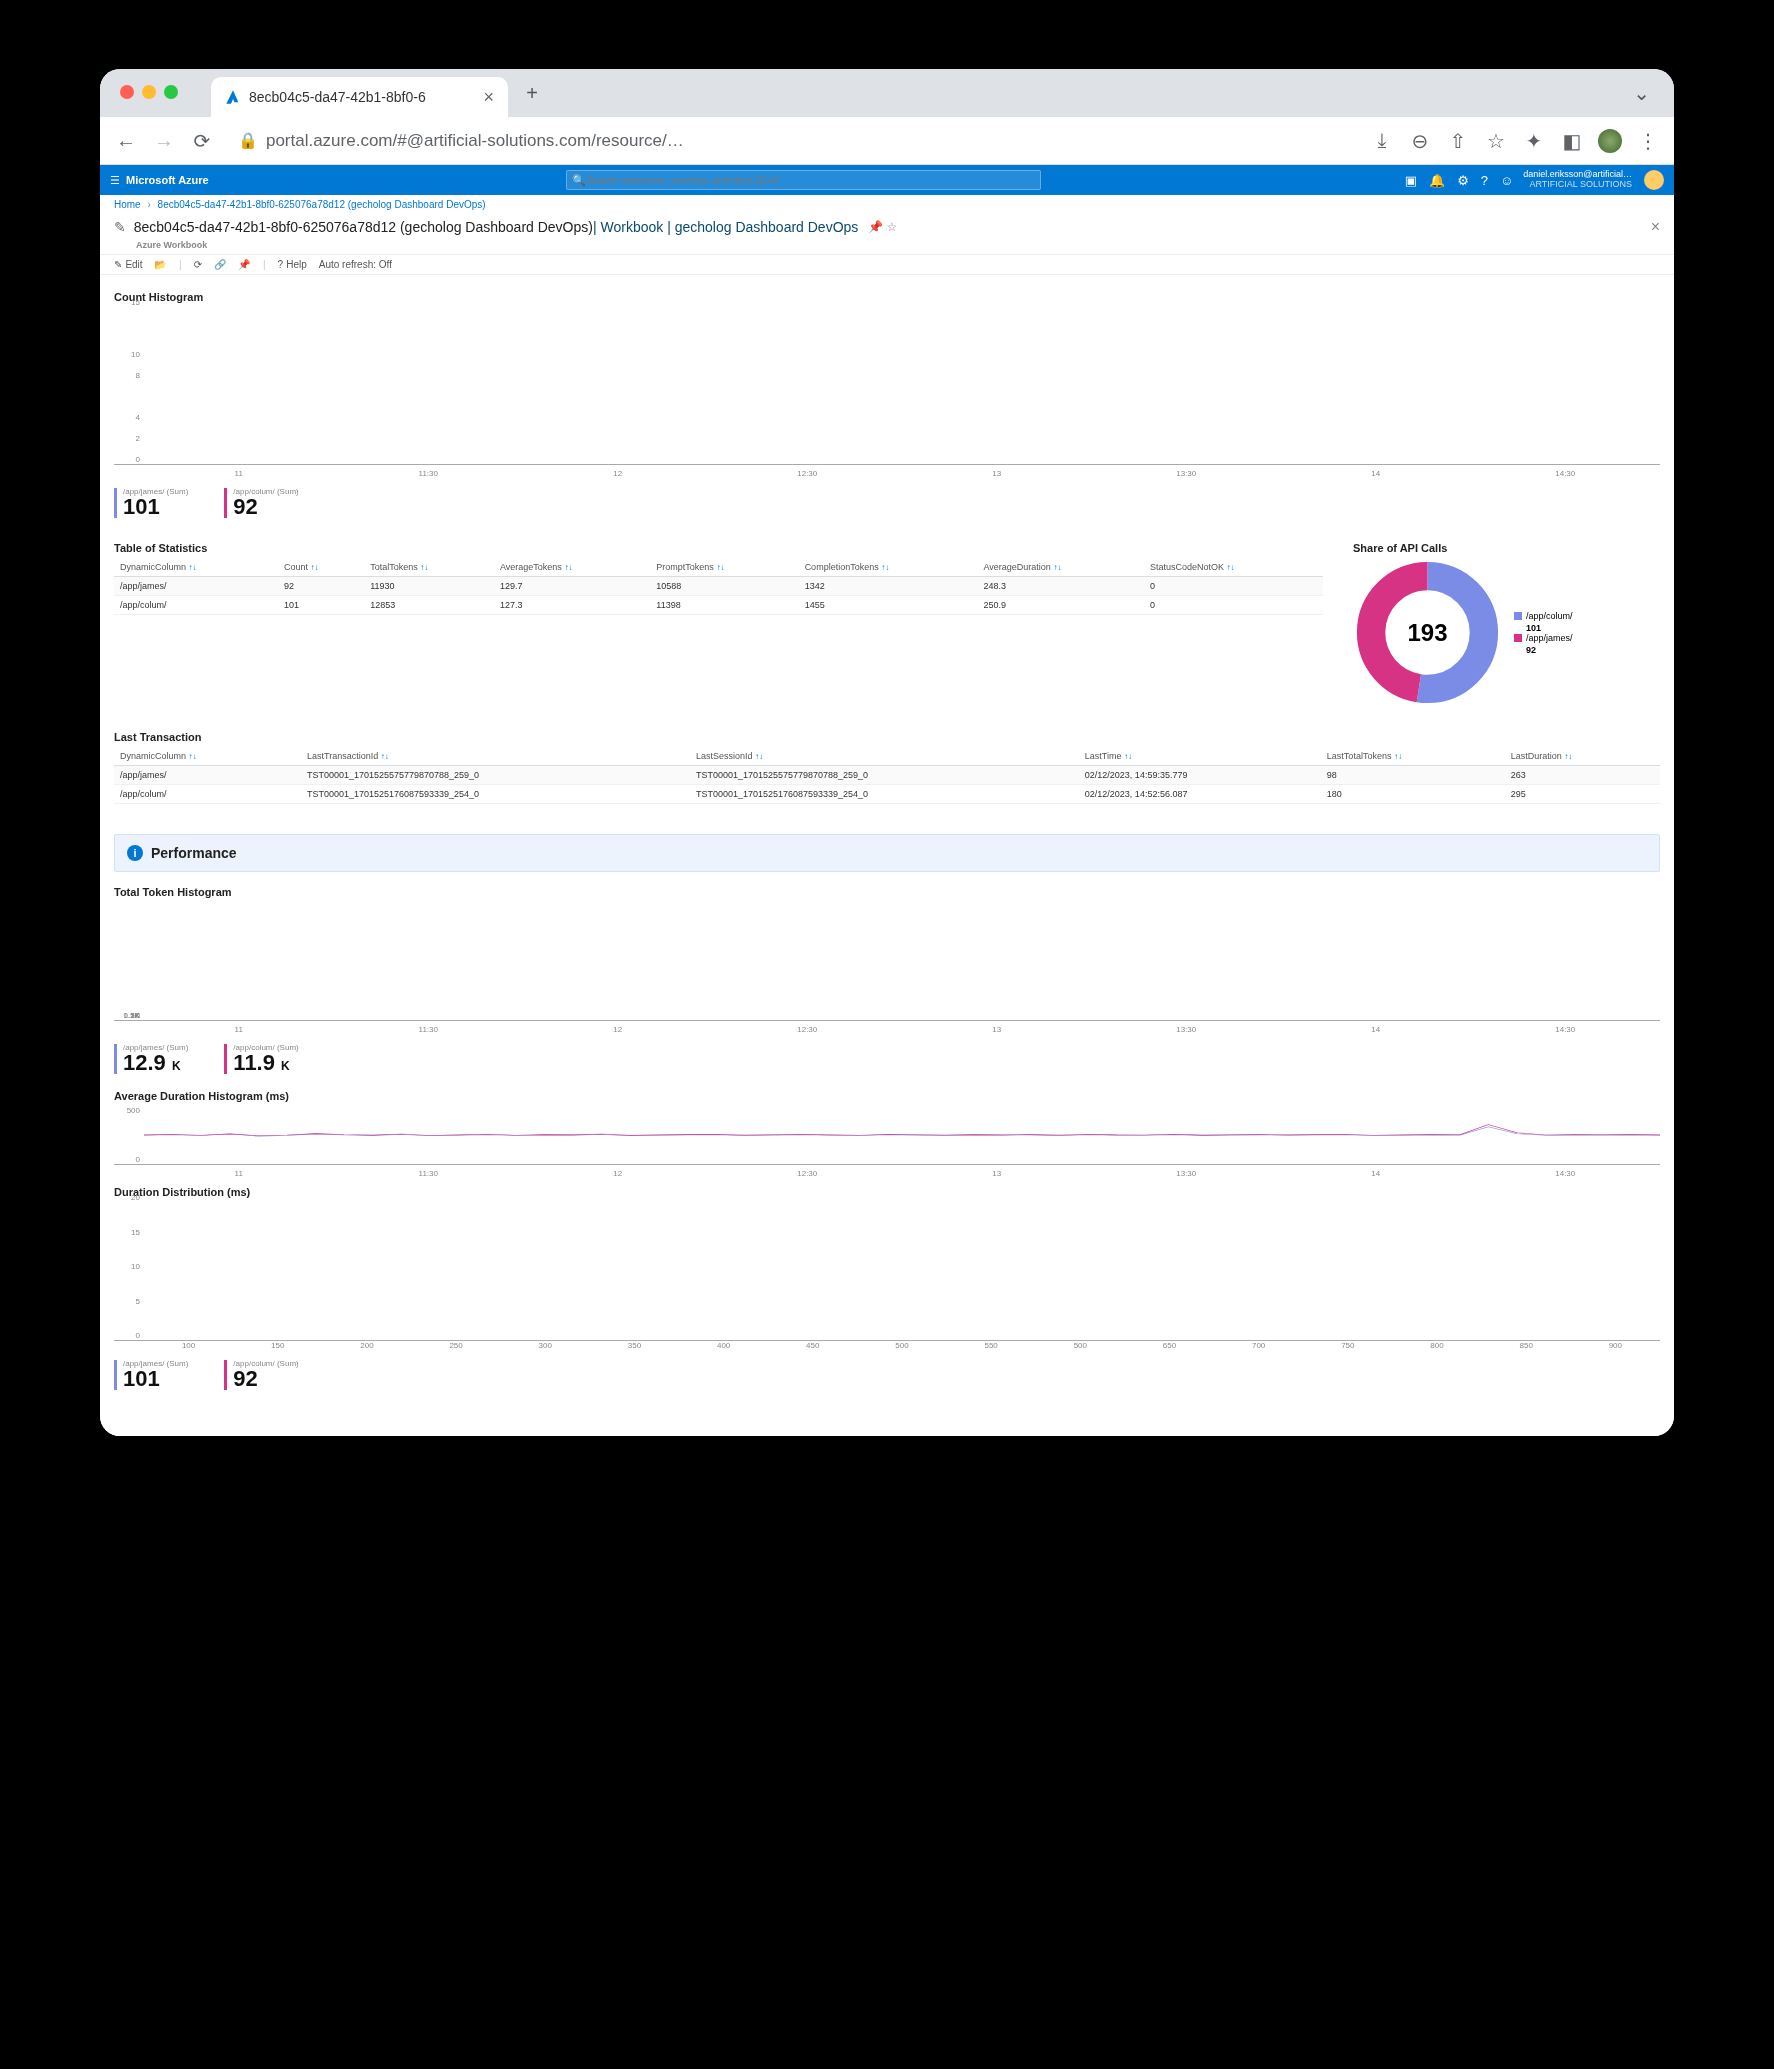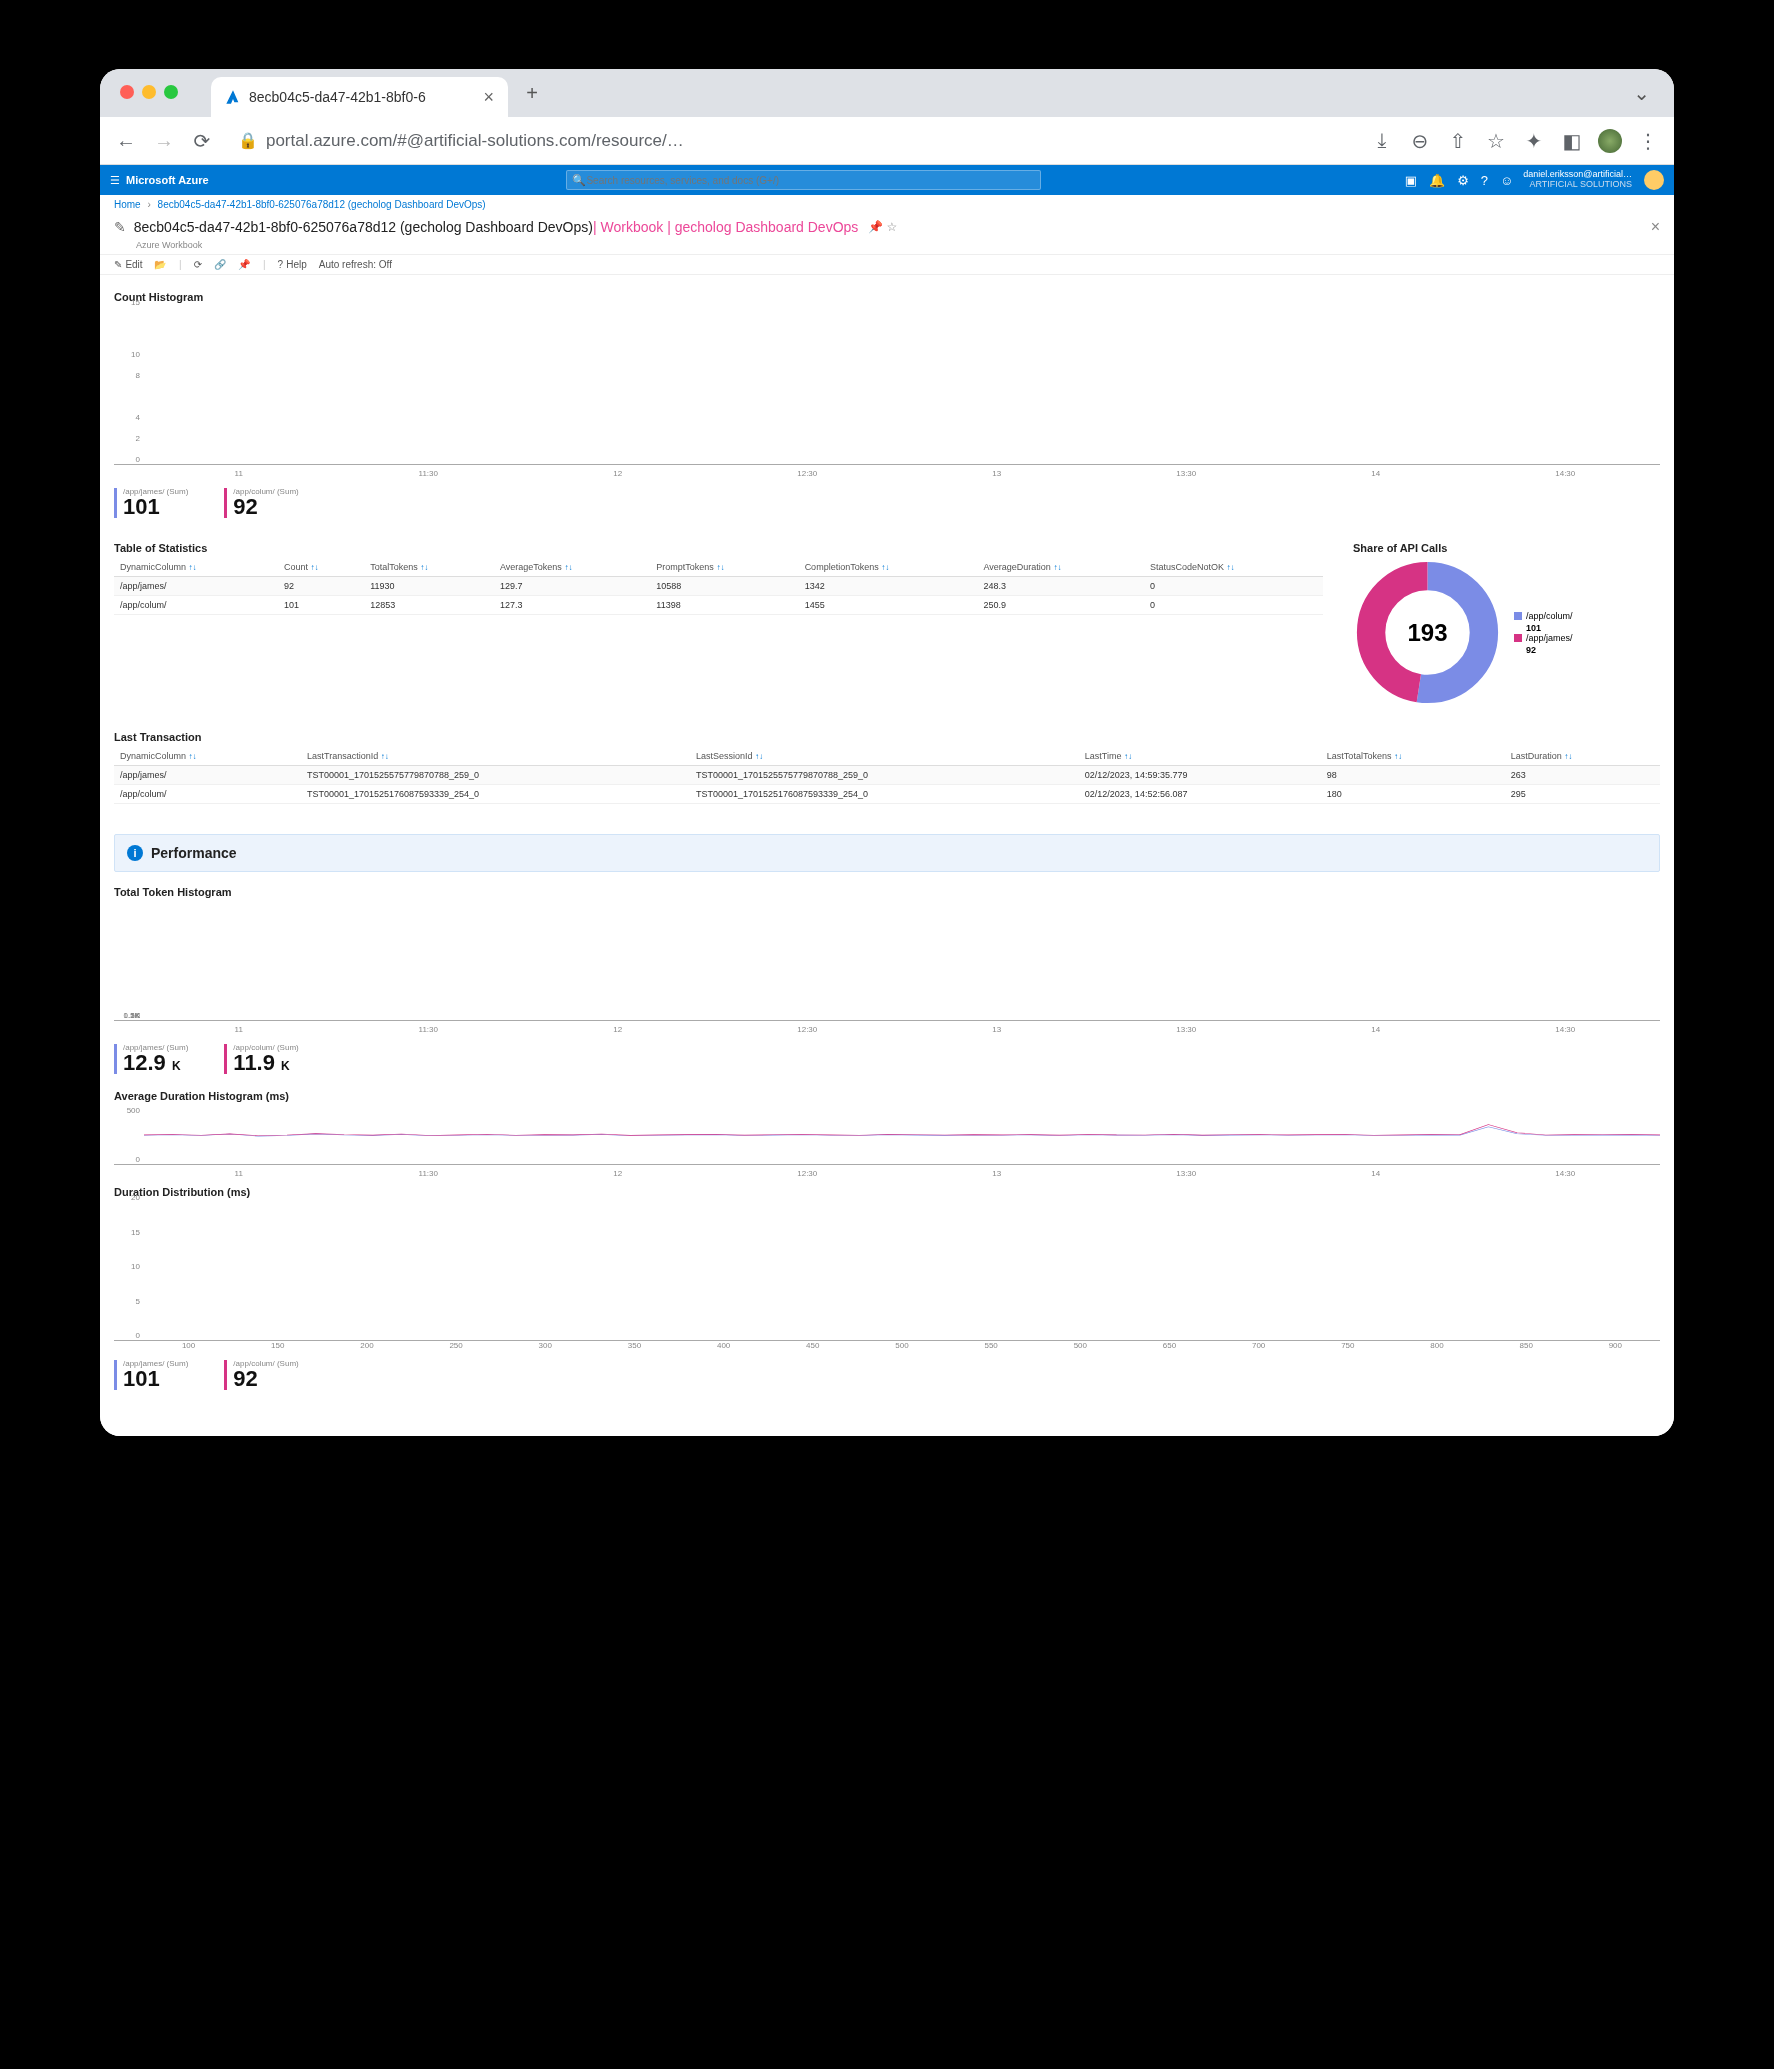--- a/index.html
+++ b/index.html
@@ -37,24 +37,24 @@
   .az-avatar{width:20px;height:20px;border-radius:50%;background:#fc6;margin-left:6px;}
 
   
   .breadcrumb{ font-size:10px; color:#0078d4; padding:4px 14px; background:#fff;}
   .breadcrumb .sep{color:#888; margin:0 4px;}
 
   
   .title-row{ display:flex; align-items:center; padding:4px 14px; font-size:14px;}
   .title-row .pencil{color:#666; margin-right:8px; font-size:14px;}
   .title-row .main{color:#222;}
-  .title-row .sub{color:#ec4899;}
+  .title-row .sub{color:#0c4a6e;}
   .title-row .pin{margin-left:10px; color:#888; font-size:12px;}
   .title-row .close{ margin-left:auto; color:#888; font-size:16px;}
-  .subtitle{font-size:9px;color:#888; padding:0 2px 4px 36px;}
+  .subtitle{font-size:9px;color:#888; padding:0 2px 4px 36px;font-weight:bold;}
 
   
   .wb-toolbar{ display:flex; gap:12px; align-items:center; padding:4px 14px; border-top:1px solid #eee; border-bottom:1px solid #eee; font-size:10px; color:#555;}
   .wb-toolbar .sep{color:#ccc;}
   .wb-toolbar .item{display:flex;align-items:center;gap:3px; cursor:pointer;}
 
   
   .content{ padding:8px 14px 30px; background:#fff;}
   .section-title{ font-size:11px; font-weight:600; color:#222; margin:8px 0 4px;}
 

